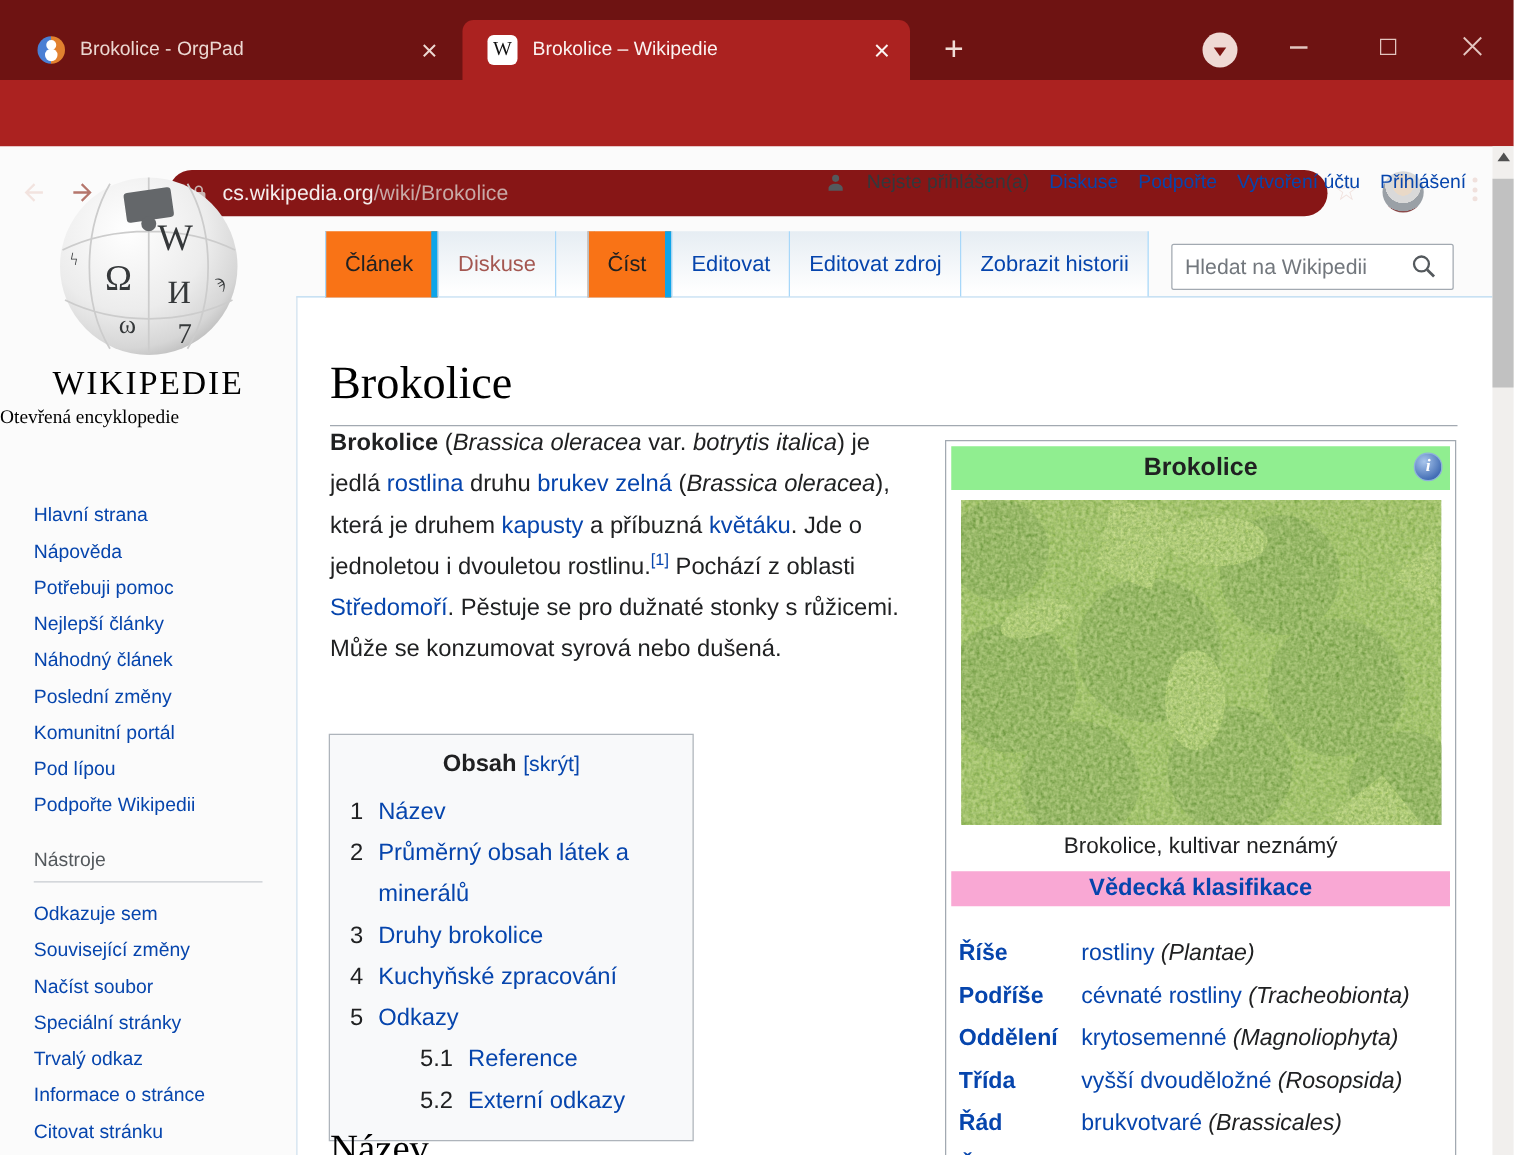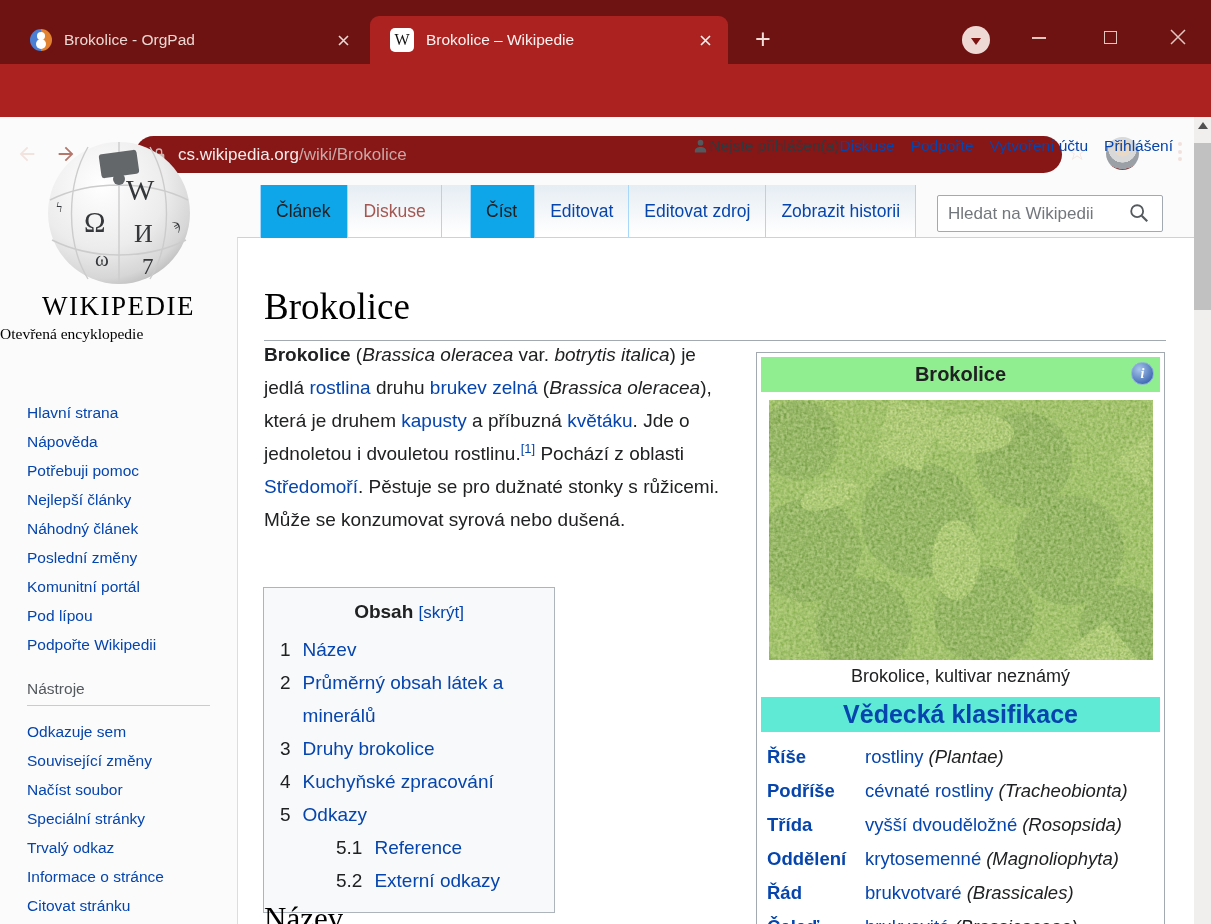--- a/index.html
+++ b/index.html
@@ -43,29 +43,29 @@
   .content-box{position:absolute;left:237px;top:237px;width:956px;height:687px;background:#fff;
                border-top:1px solid #b7d8f0;border-left:1px solid #cfe0ee;}
   .logo-wordmark{position:absolute;left:0;top:291px;width:237px;text-align:center;
                  font-family:"Liberation Serif",serif;font-size:27px;letter-spacing:1.5px;color:#000;}
   .logo-tagline{position:absolute;left:0;top:325px;width:237px;
                 font-family:"Liberation Serif",serif;font-size:15.5px;color:#000;}
   .side-list{position:absolute;left:27px;display:flex;flex-direction:column;}
   .side-link{height:29px;line-height:29px;font-size:15.5px;color:#0645ad;white-space:nowrap;cursor:pointer;}
   .tools-header{position:absolute;left:27px;top:680px;width:183px;font-size:15.5px;color:#54595d;
                 border-bottom:1px solid #c8ccd1;padding-bottom:7px;}
-  .personal{position:absolute;top:137px;right:38px;display:flex;align-items:flex-start;font-size:15.5px;}
+  .personal{position:absolute;top:137px;right:38px;display:flex;align-items:flex-start;gap:16px;font-size:15.5px;}
   .personal .status{color:#33383c;}
   .p-link{color:#0645ad;cursor:pointer;}
 
   .ptab-row{position:absolute;top:185px;height:53px;display:flex;z-index:3;}
   .ptab{height:52px;display:flex;align-items:center;padding:0 15px;font-size:17.5px;white-space:nowrap;
         background:linear-gradient(#e6edf3,#ffffff 95%);border-left:1px solid #a7d7f9;color:#0645ad;cursor:pointer;}
   .ptab:last-child{border-right:1px solid #a7d7f9;text-align:right;}
-  .ptab.active{background:#0ea5e9;color:#202122;height:53px;border-right:2px solid #0ea5e9;}
+  .ptab.active{background:#f97316;color:#202122;height:53px;border-right:5px solid #0ea5e9;}
   .ptab.redlink{color:#a45751;}
   .ptab.stub{width:30px;padding:0;cursor:default;}
   .search-box{position:absolute;left:937px;top:195px;width:226px;height:37px;box-sizing:border-box;
               border:1px solid #a2a9b1;border-radius:2px;background:#fff;font-size:17px;color:#202122;
               padding:0 40px 0 10px;outline:none;font-family:"Liberation Sans",sans-serif;}
   .search-box::placeholder{color:#72777d;}
   .search-glass{position:absolute;left:1128px;top:202px;width:22px;height:22px;cursor:pointer;z-index:4;}
 
   .page-title{position:absolute;left:264px;top:260px;width:902px;font-family:"Liberation Serif",serif;
               font-size:37px;color:#000;font-weight:400;border-bottom:1px solid #a2a9b1;padding-bottom:12px;}
@@ -92,22 +92,22 @@
   .infobox{position:absolute;left:756px;top:352px;width:409px;box-sizing:border-box;background:#fff;
            border:1px solid #a2a9b1;padding:4px;font-size:18.5px;}
   .ib-title{background:#90ee90;text-align:center;font-weight:bold;font-size:20px;color:#202122;
             padding:6px 0;position:relative;}
   .info-badge{position:absolute;right:6px;top:5px;width:23px;height:23px;border-radius:50%;cursor:pointer;
               background:radial-gradient(circle at 35% 30%,#a9c6ec 0%,#3a66b0 80%);border:1px solid #8fb0dd;
               color:#fff;font-family:"Liberation Serif",serif;font-style:italic;font-weight:bold;font-size:14px;
               display:flex;align-items:center;justify-content:center;box-sizing:border-box;}
   .ib-img{display:block;margin:8px auto 0 auto;}
   .ib-caption{text-align:center;font-size:18px;color:#202122;margin:6px 0 10px 0;}
-  .ib-section{background:#5eead4;text-align:center;font-weight:bold;font-size:25px;color:#0645ad;
-              padding:3px 0;margin-bottom:8px;cursor:pointer;}
+  .ib-section{background:#f9a8d4;text-align:center;font-weight:bold;font-size:19px;color:#0645ad;
+              padding:3px 0;margin-bottom:20px;cursor:pointer;}
   .tax-row{display:flex;line-height:34px;padding-left:6px;}
   .tax-rank{width:98px;flex:0 0 auto;font-weight:bold;color:#0645ad;cursor:pointer;}
   .tax-link{color:#0645ad;cursor:pointer;}
   .tax-sci{font-style:italic;color:#202122;margin-left:5px;}
 
   
   .scrollbar{position:absolute;left:1194px;top:117px;width:17px;height:807px;background:#f1efed;}
   .scroll-up{height:17px;display:flex;align-items:center;justify-content:center;}
   .scroll-up .tri{width:0;height:0;border-left:5px solid transparent;border-right:5px solid transparent;border-bottom:7px solid #505050;}
   .scroll-thumb{position:absolute;left:0;top:26px;width:17px;height:167px;background:#c1c1c1;}
@@ -357,27 +357,27 @@
         <span class="tax-rank">Říše</span>
         <span><a class="tax-link">rostliny</a><span class="tax-sci">(Plantae)</span></span>
       </div>
 
       <div class="tax-row">
         <span class="tax-rank">Podříše</span>
         <span><a class="tax-link">cévnaté rostliny</a><span class="tax-sci">(Tracheobionta)</span></span>
       </div>
 
       <div class="tax-row">
+        <span class="tax-rank">Oddělení</span>
+        <span><a class="tax-link">krytosemenné</a><span class="tax-sci">(Magnoliophyta)</span></span>
+      </div>
+
+      <div class="tax-row">
         <span class="tax-rank">Třída</span>
         <span><a class="tax-link">vyšší dvouděložné</a><span class="tax-sci">(Rosopsida)</span></span>
-      </div>
-
-      <div class="tax-row">
-        <span class="tax-rank">Oddělení</span>
-        <span><a class="tax-link">krytosemenné</a><span class="tax-sci">(Magnoliophyta)</span></span>
       </div>
 
       <div class="tax-row">
         <span class="tax-rank">Řád</span>
         <span><a class="tax-link">brukvotvaré</a><span class="tax-sci">(Brassicales)</span></span>
       </div>
 
       <div class="tax-row">
         <span class="tax-rank">Čeleď</span>
         <span><a class="tax-link">brukvovité</a><span class="tax-sci">(Brassicaceae)</span></span>

